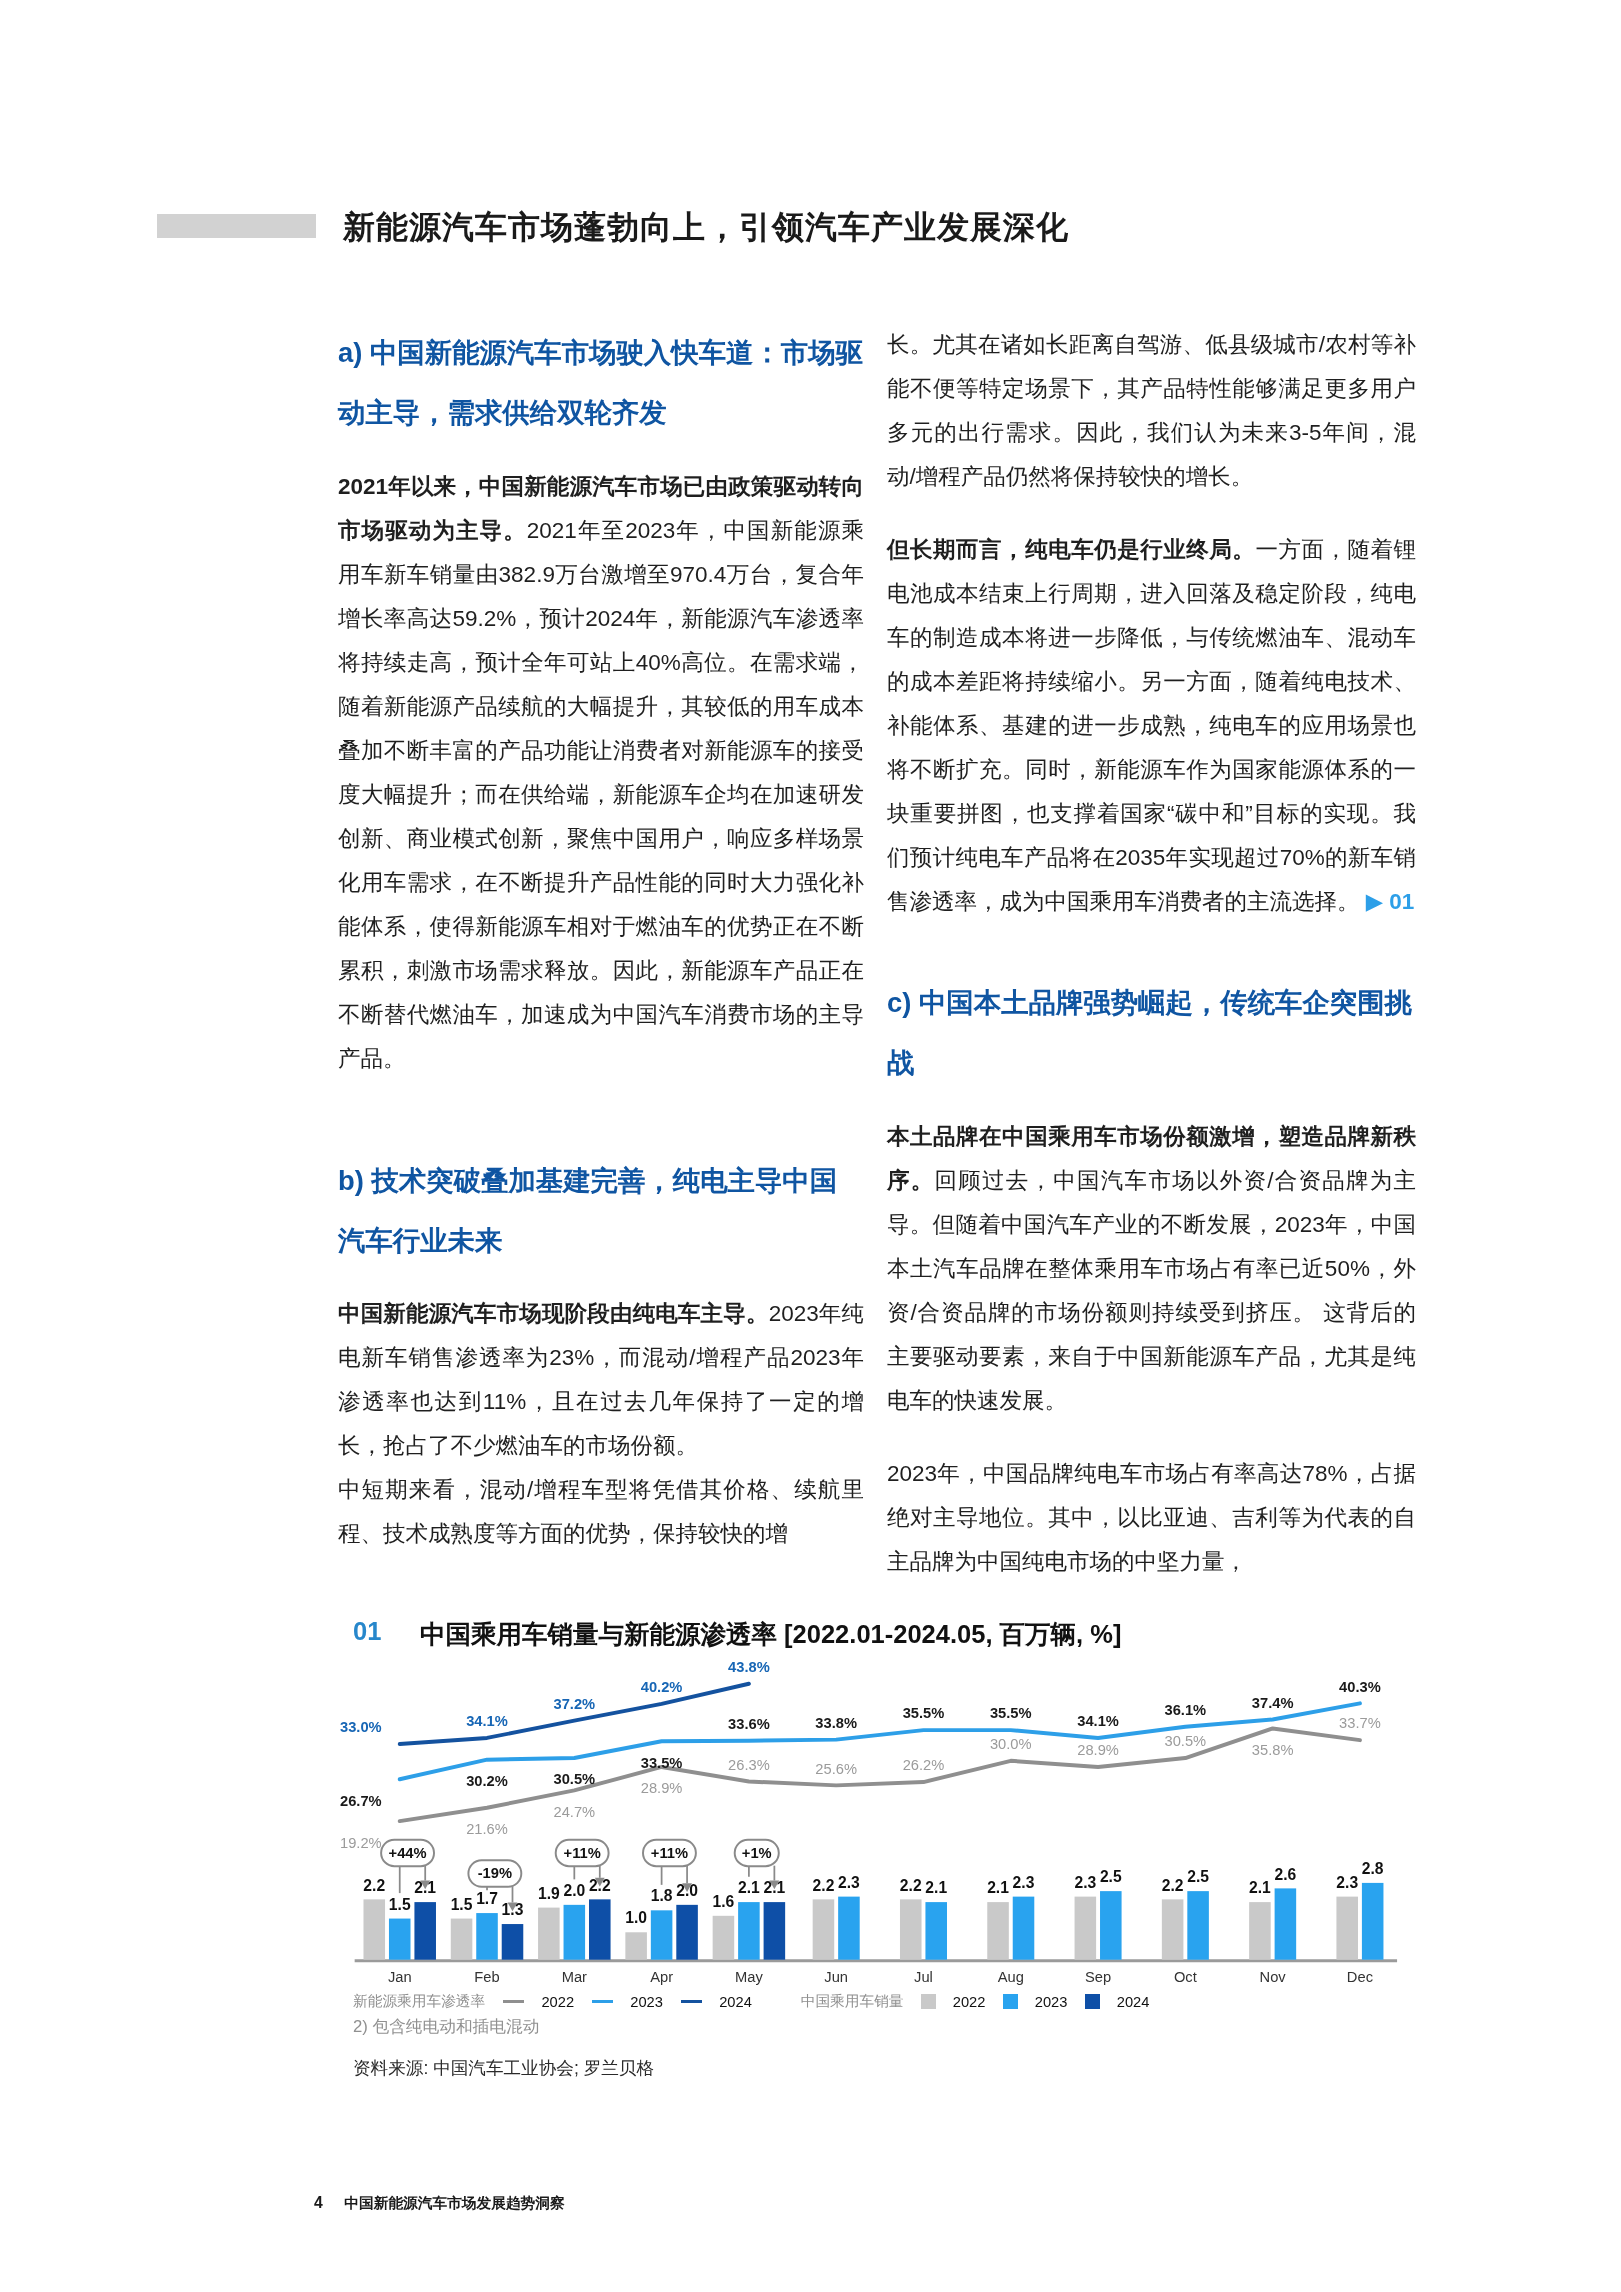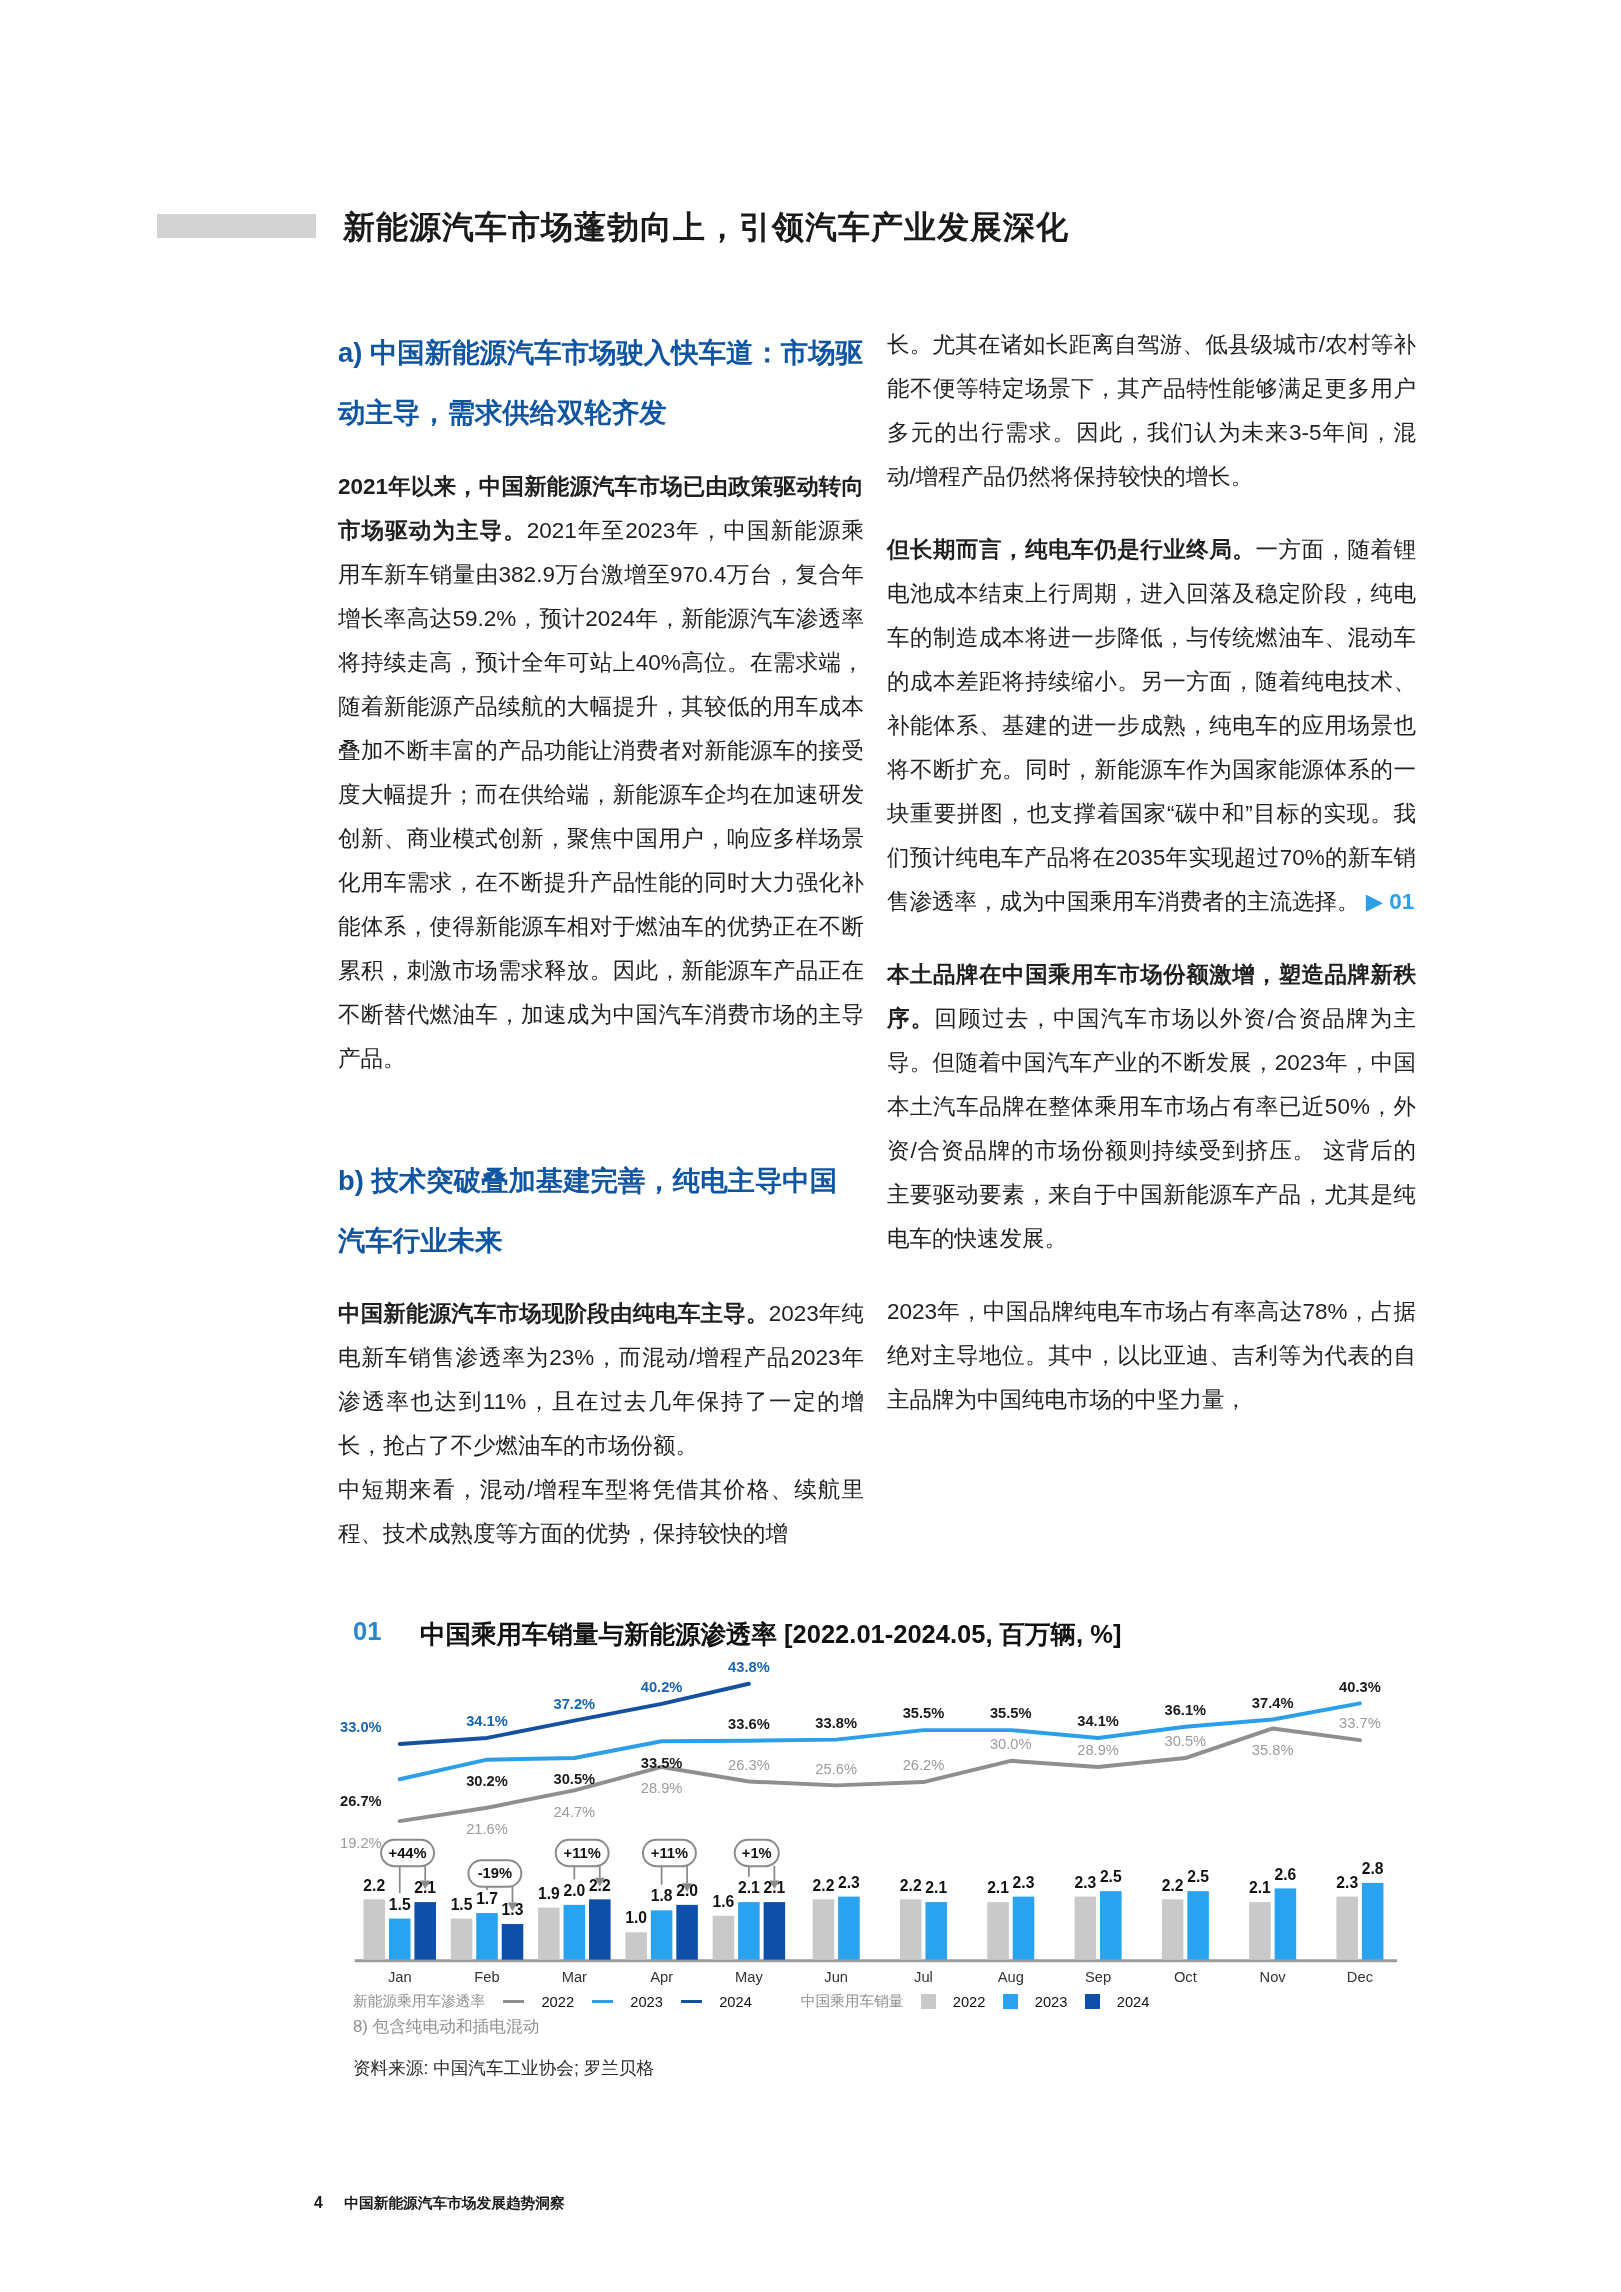--- a/index.html
+++ b/index.html
@@ -45,20 +45,21 @@
   <h3 class="sec">a) 中国新能源汽车市场驶入快车道：市场驱动主导，需求供给双轮齐发</h3>
   <p><b>2021年以来，中国新能源汽车市场已由政策驱动转向市场驱动为主导。</b><span>2021年至2023年，中国新能源乘用车新车销量由382.9万台激增至970.4万台，复合年增长率高达59.2%，预计2024年，新能源汽车渗透率将持续走高，预计全年可站上40%高位。在需求端，随着新能源产品续航的大幅提升，其较低的用车成本叠加不断丰富的产品功能让消费者对新能源车的接受度大幅提升；而在供给端，新能源车企均在加速研发创新、商业模式创新，聚焦中国用户，响应多样场景化用车需求，在不断提升产品性能的同时大力强化补能体系，使得新能源车相对于燃油车的优势正在不断累积，刺激市场需求释放。因此，新能源车产品正在不断替代燃油车，加速成为中国汽车消费市场的主导产品。</span></p>
   <h3 class="sec mt">b) 技术突破叠加基建完善，纯电主导中国汽车行业未来</h3>
   <p class="tight"><b>中国新能源汽车市场现阶段由纯电车主导。</b><span>2023年纯电新车销售渗透率为23%，而混动/增程产品2023年渗透率也达到11%，且在过去几年保持了一定的增长，抢占了不少燃油车的市场份额。</span></p>
   <p class="tight">中短期来看，混动/增程车型将凭借其价格、续航里程、技术成熟度等方面的优势，保持较快的增</p>
 </div>
 
 <div class="col" id="col-right">
   <p>长。尤其在诸如长距离自驾游、低县级城市/农村等补能不便等特定场景下，其产品特性能够满足更多用户多元的出行需求。因此，我们认为未来3-5年间，混动/增程产品仍然将保持较快的增长。</p>
   <p><b>但长期而言，纯电车仍是行业终局。</b><span>一方面，随着锂电池成本结束上行周期，进入回落及稳定阶段，纯电车的制造成本将进一步降低，与传统燃油车、混动车的成本差距将持续缩小。另一方面，随着纯电技术、补能体系、基建的进一步成熟，纯电车的应用场景也将不断扩充。同时，新能源车作为国家能源体系的一块重要拼图，也支撑着国家“碳中和”目标的实现。我们预计纯电车产品将在2035年实现超过70%的新车销售渗透率，成为中国乘用车消费者的主流选择。</span> <span class="ref">▶ 01</span></p>
+  <h3 class="sec mt2">c) 中国本土品牌强势崛起，传统车企突围挑战</h3>
   <p><b>本土品牌在中国乘用车市场份额激增，塑造品牌新秩序。</b><span>回顾过去，中国汽车市场以外资/合资品牌为主导。但随着中国汽车产业的不断发展，2023年，中国本土汽车品牌在整体乘用车市场占有率已近50%，外资/合资品牌的市场份额则持续受到挤压。 这背后的主要驱动要素，来自于中国新能源车产品，尤其是纯电车的快速发展。</span></p>
   <p>2023年，中国品牌纯电车市场占有率高达78%，占据绝对主导地位。其中，以比亚迪、吉利等为代表的自主品牌为中国纯电市场的中坚力量，</p>
 </div>
 
 <div class="abs" id="fig-num">01</div>
 <div class="abs" id="fig-title">中国乘用车销量与新能源渗透率 [2022.01-2024.05, 百万辆, %]</div>
 
 <svg class="abs" id="chart-wrap" viewBox="0 0 1085 345" width="1063" height="338">
     <line x1="17" x2="1081" y1="311" y2="311" stroke="#9b9b9b" stroke-width="3"></line>
     <text x="63" y="333" text-anchor="middle" font-size="15" fill="#333">Jan</text>
@@ -213,20 +214,20 @@
   <span class="lg-item">
       <i class="sq" style="background: rgb(41, 163, 239);"></i>
       <span>2023</span>
     </span>
   <span class="lg-item">
       <i class="sq" style="background: rgb(14, 79, 167);"></i>
       <span>2024</span>
     </span>
 </div>
 
-<div class="abs" id="chart-note">8) 包含纯电动和插电混动</div>
+<div class="abs" id="chart-note">2) 包含纯电动和插电混动</div>
 <div class="abs" id="chart-source">资料来源: 中国汽车工业协会; 罗兰贝格</div>
 
 <div class="abs" id="footer">
   <span class="pn">4</span>
   <span>中国新能源汽车市场发展趋势洞察</span>
 </div>
 
 
 </body></html>

